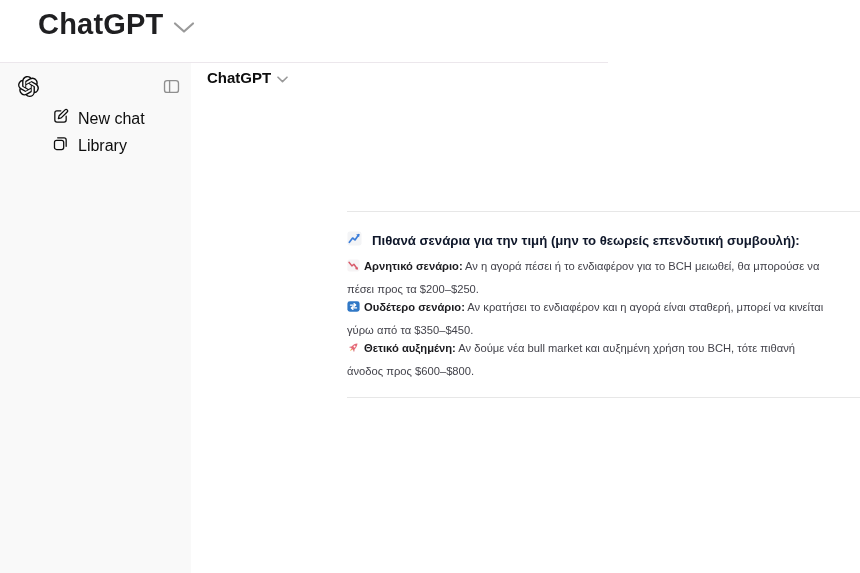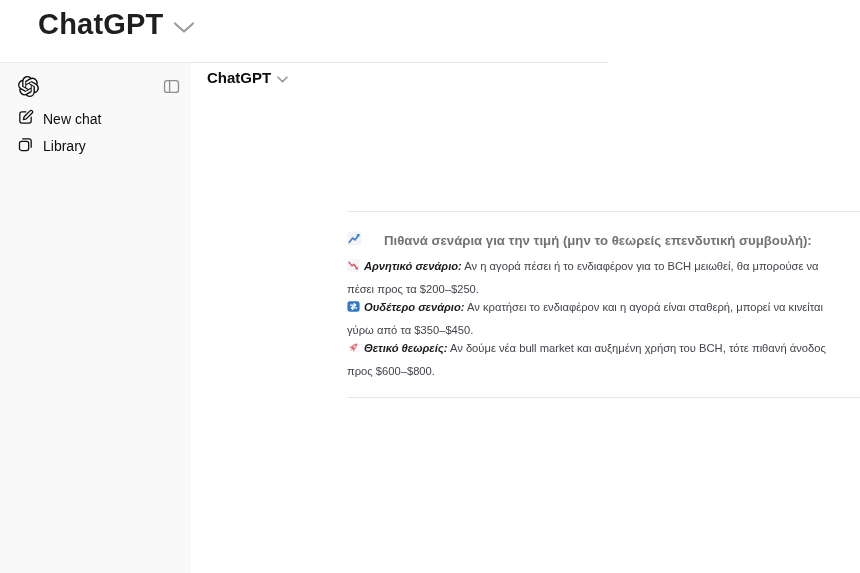--- a/index.html
+++ b/index.html
@@ -16,39 +16,39 @@
 
   
   .sidebar { left:0; top:63px; width:191px; height:510px; background:#f9f9f9; }
   .sb-top { position:absolute; left:0; top:0; width:100%; height:46px; }
   .logo-btn { position:absolute; left:15px; top:12px; width:26px; height:26px;
     display:flex; align-items:center; justify-content:center; cursor:pointer; }
   .collapse-btn { position:absolute; right:8px; top:13px; width:24px; height:24px;
     display:flex; align-items:center; justify-content:center; cursor:pointer; color:#8f8f8f; }
   .nav { position:absolute; left:0; top:42px; width:100%; }
   .nav-item { display:flex; align-items:center; gap:9px; height:27px; padding:0 10px 0 17px;
-    font-size:14px; color:#0d0d0d; cursor:pointer; }
+    font-size:16px; color:#0d0d0d; cursor:pointer;margin-left:35px; }
   .nav-gap { height:17px; }
   .nav-item svg { flex:0 0 auto; color:#0d0d0d; }
   .clipped-marks { position:absolute; left:110px; bottom:0; width:60px; height:5px; overflow:hidden;
     color:#b6b6c6; font-size:10px; line-height:14px; opacity:.8; }
 
   
   .chat-header { left:207px; top:69px; display:flex; align-items:center; gap:6px;
     font-size:15px; font-weight:600; color:#0d0d0d; cursor:pointer; }
   .chat-header svg { margin-top:2px; }
 
   .hr { left:347px; right:0; height:1px; background:#e7e7e7; }
   .hr1 { top:211px; }
   .hr2 { top:397px; }
 
-  .msg-heading { left:347px; top:231px; width:500px; display:flex; align-items:center; gap:18px;
-    font-size:13.2px; font-weight:700; color:#737373; }
+  .msg-heading { left:347px; top:231px; width:500px; display:flex; align-items:center; gap:6px;
+    font-size:13.2px; font-weight:700; color:#0f172a; }
   .para { left:347px; width:479px; font-size:11.2px; line-height:20.8px; color:#43434b; }
-  .para b { color:#1b1b1f; font-weight:700;font-style:italic; }
+  .para b { color:#1b1b1f; font-weight:700; }
   .p1 { top:256px; } .p2 { top:297px; } .p3 { top:338px; }
   .emoji { display:inline-block; vertical-align:-2px; margin-right:4px; }
 </style>
 </head>
 <body>
 
 <div class="abs app-title">
   <span>ChatGPT</span>
   <span>
     <svg width="22" height="13" viewBox="0 0 22 13" fill="none">
@@ -138,15 +138,15 @@
       </svg></span><b>Ουδέτερο σενάριο:</b><span> Αν κρατήσει το ενδιαφέρον και η αγορά είναι σταθερή, μπορεί να κινείται γύρω από τα $350–$450.</span></p>
 
 <p class="abs para p3"><span class="emoji"><svg width="13" height="13" viewBox="0 0 16 16">
         <g transform="rotate(45 8 8)">
           <path d="M8 1.2 C10 3 10.6 6 10.6 8.4 L10.6 10.6 L5.4 10.6 L5.4 8.4 C5.4 6 6 3 8 1.2 Z" fill="#e56a78"></path>
           <circle cx="8" cy="6.2" r="1.2" fill="#ffffff"></circle>
           <path d="M5.4 8.8 L3.6 11.4 L5.4 11 Z" fill="#c94f5c"></path>
           <path d="M10.6 8.8 L12.4 11.4 L10.6 11 Z" fill="#c94f5c"></path>
           <path d="M7 11 L8 14 L9 11 Z" fill="#f0a13e"></path>
         </g>
-      </svg></span><b>Θετικό θεωρείς:</b><span> Αν δούμε νέα bull market και αυξημένη χρήση του BCH, τότε πιθανή άνοδος προς $600–$800.</span></p>
+      </svg></span><b>Θετικό αυξημένη:</b><span> Αν δούμε νέα bull market και αυξημένη χρήση του BCH, τότε πιθανή άνοδος προς $600–$800.</span></p>
 
 <div class="abs hr hr2"></div>
 
 </body></html>

